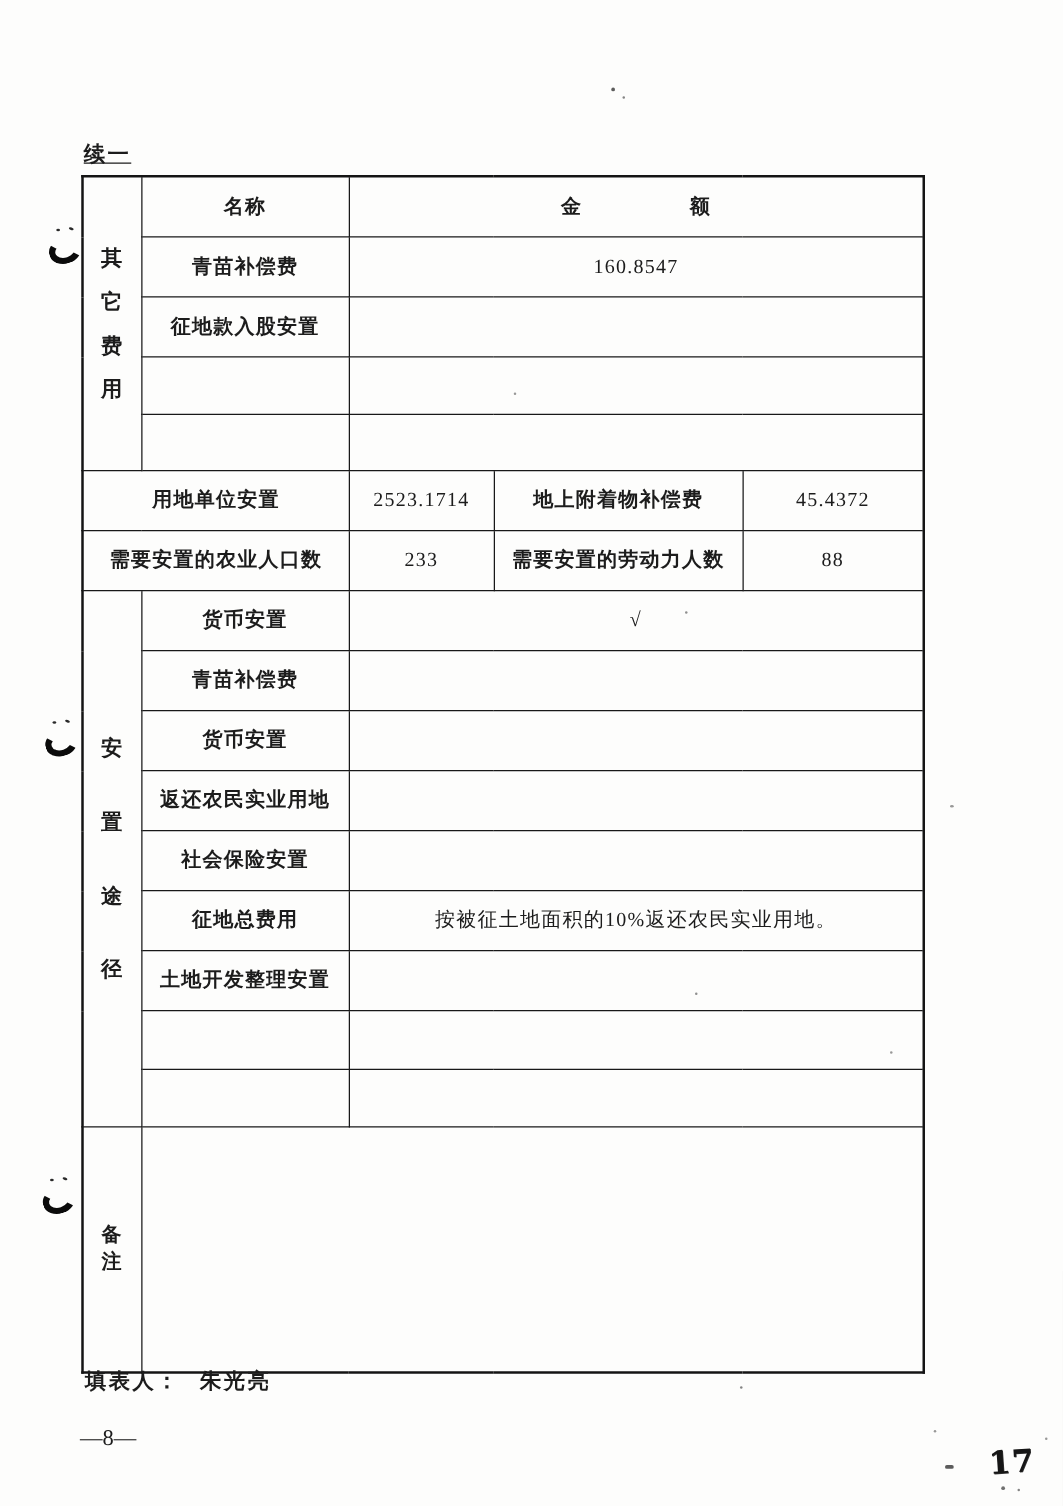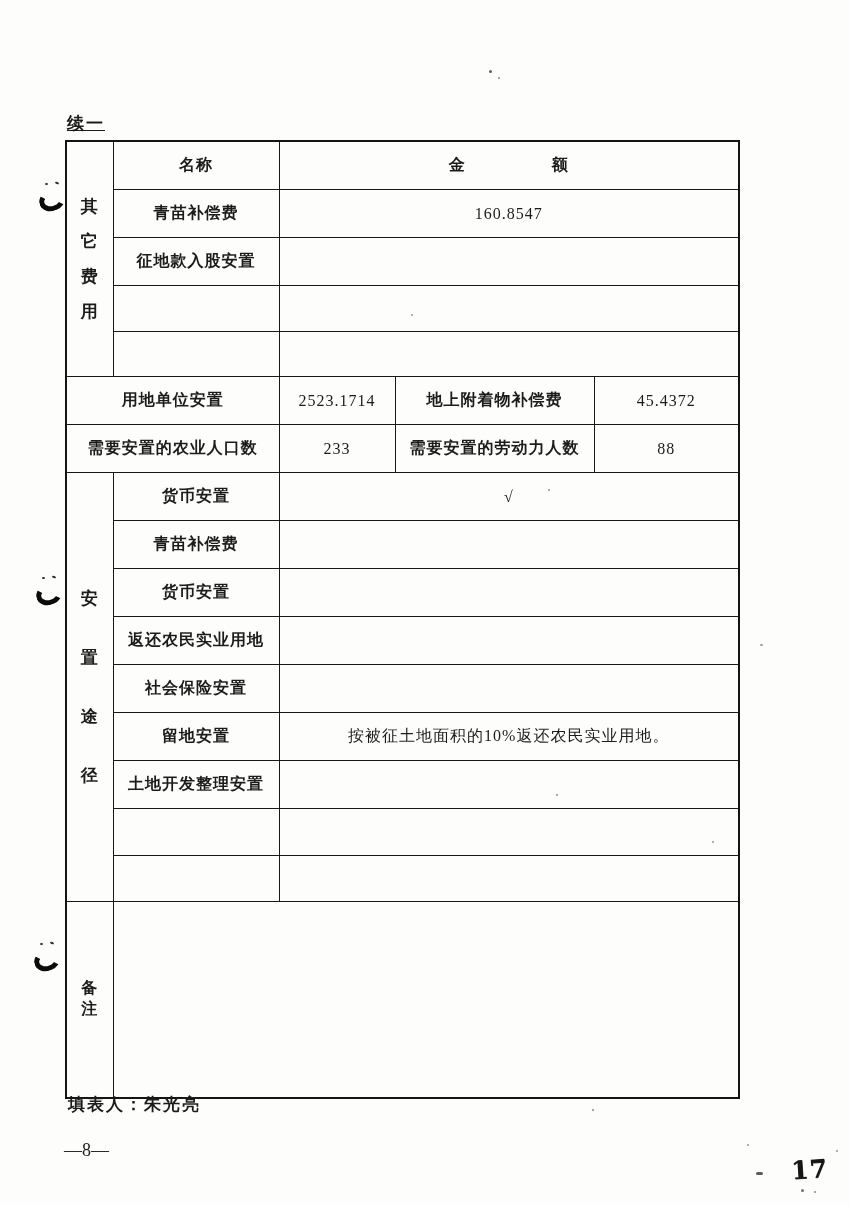--- a/index.html
+++ b/index.html
@@ -40,21 +40,21 @@
   td.namecell{font-weight:bold;}
   td.valuecell{font-size:17px;letter-spacing:1px;}
   td.contentcell{text-align:left;padding-left:7px;letter-spacing:0.5px;}
   td.remarklabel{font-weight:bold;letter-spacing:0;}
   .check{font-size:17px;}
   
   .filler-line{
     position:absolute;left:68px;top:1093px;
     font-size:17px;font-weight:bold;letter-spacing:2px;
   }
-  .filler-line .name{}
+  .filler-line .name{margin-left:16px;}
   .page-number{
     position:absolute;left:64px;top:1140px;
     font-size:18px;letter-spacing:0;
   }
   .hand-number{
     position:absolute;left:791px;top:1155px;
     font-size:25px;font-weight:bold;
     font-family:"DejaVu Serif",serif;
     transform:rotate(-4deg);
     letter-spacing:1px;color:#161616;
@@ -161,21 +161,21 @@
       </tr>
       <tr style="height:47px">
         <td class="namecell">返还农民实业用地</td>
         <td colspan="3" class="contentcell"></td>
       </tr>
       <tr style="height:46px">
         <td class="namecell">社会保险安置</td>
         <td colspan="3" class="contentcell"></td>
       </tr>
       <tr style="height:47px">
-        <td class="namecell">留地安置</td>
+        <td class="namecell">征地总费用</td>
         <td colspan="3" class="contentcell">按被征土地面积的10%返还农民实业用地。</td>
       </tr>
       <tr style="height:46px">
         <td class="namecell">土地开发整理安置</td>
         <td colspan="3" class="contentcell"></td>
       </tr>
       <tr style="height:47px">
         <td class="namecell"></td>
         <td colspan="3" class="contentcell"></td>
       </tr>

